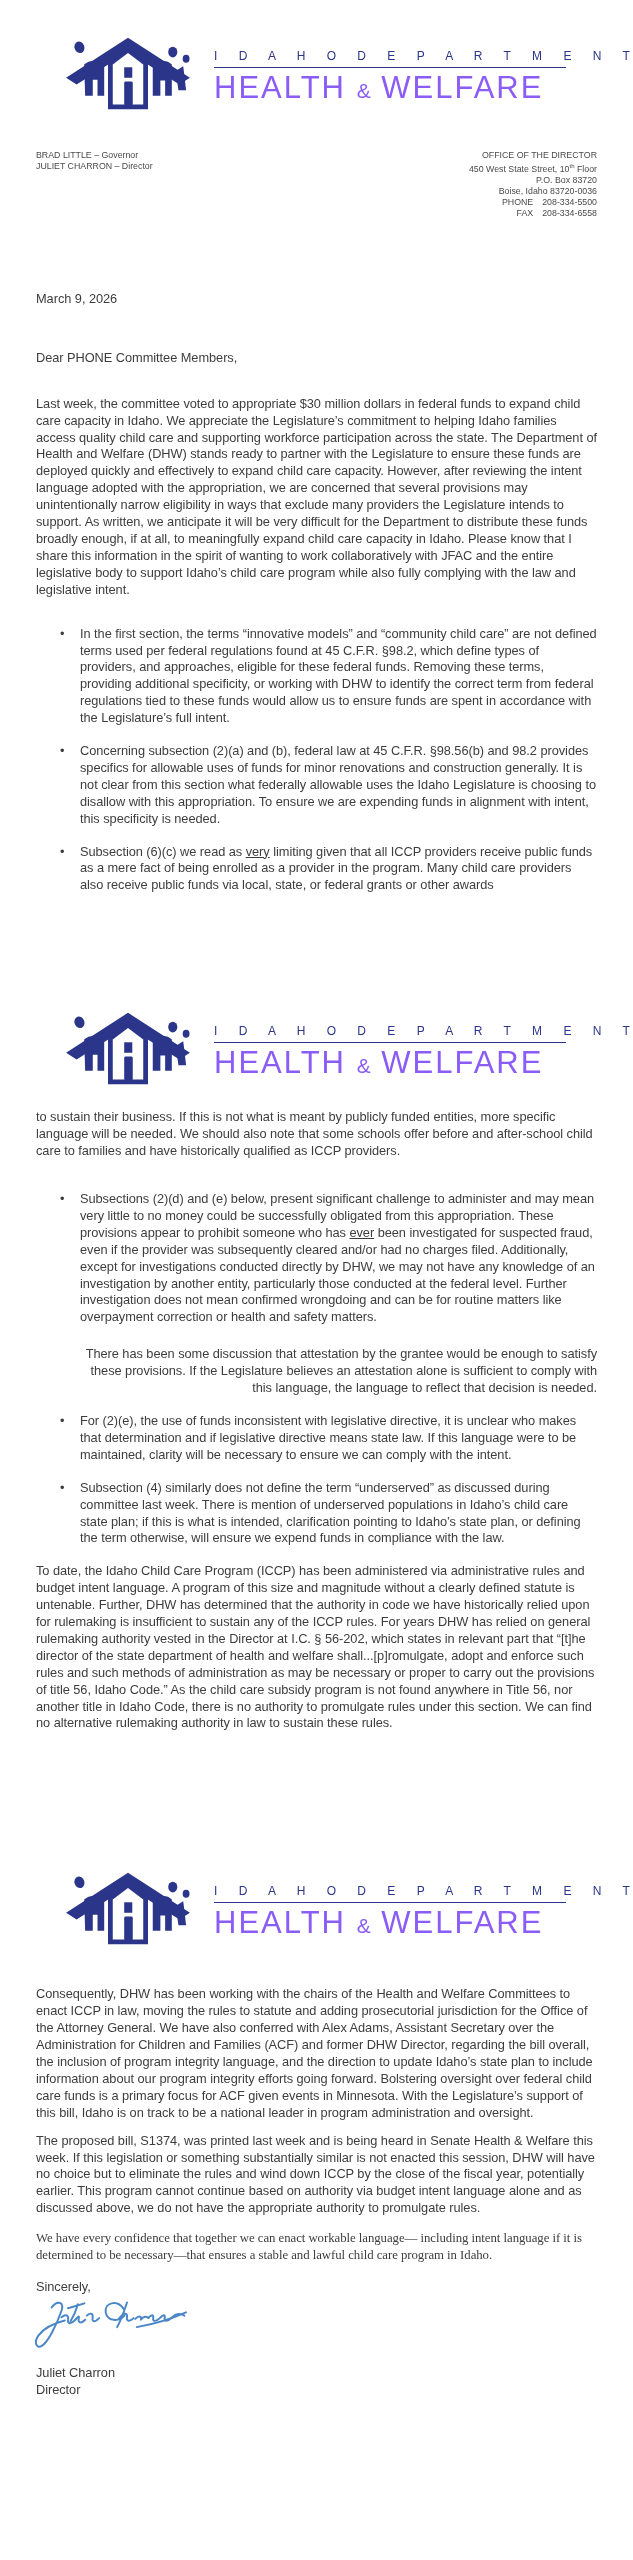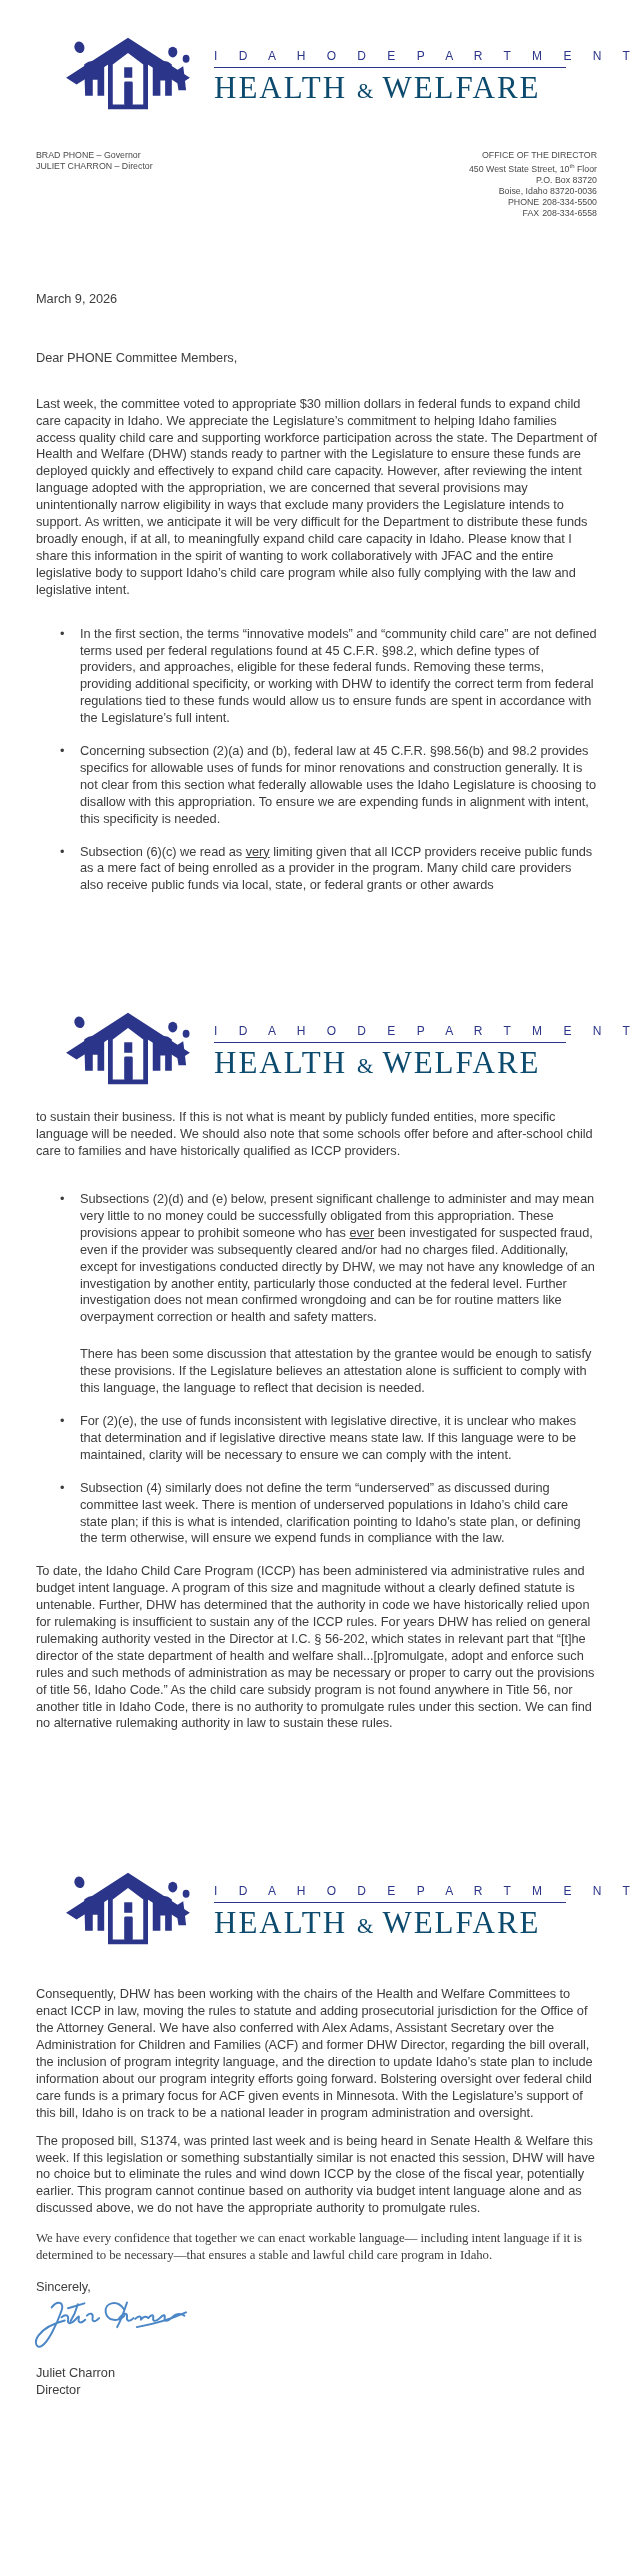--- a/index.html
+++ b/index.html
@@ -16,29 +16,29 @@
   .lh-row { display: flex; align-items: flex-start; margin-left: 28px; }
   .lh-row.first { padding-top: 33px; }
   .logo-house { width: 128px; height: 80px; flex: 0 0 auto; }
   .logo-text { margin-left: 22px; margin-top: 16px; width: 352px; }
   .logo-line1 {
     font-size: 12px; letter-spacing: 9px; color: #2b3589;
     font-weight: 500; white-space: nowrap;
   }
   .logo-rule { border: none; border-top: 1.6px solid #2b3589; margin: 4px 0 2px 0; }
   .logo-line2 {
-    font-family: Liberation Serif, serif;
-    font-size: 31px; letter-spacing: 2px; color: #0c4a6e; white-space: nowrap;
+    font-family: Liberation Sans, sans-serif;
+    font-size: 31px; letter-spacing: 2px; color: #8b5cf6; white-space: nowrap;
   }
   .logo-line2 .amp { font-size: 21px; letter-spacing: 0; }
 
   .lh-sub { display: flex; justify-content: space-between; margin-top: 37px; }
   .lh-sub-left { font-size: 8.8px; line-height: 11px; color: #4a4a4a; }
   .lh-sub-right { font-size: 8.8px; line-height: 11px; color: #4a4a4a; text-align: right; }
-  .contact-line { display: flex; justify-content: flex-end; gap: 3px; }
+  .contact-line { display: flex; justify-content: flex-end; gap: 9px; }
   sup { font-size: 6px; vertical-align: super; }
 
   
   p, .para {
     font-size: 12.8px; line-height: 16.9px; margin: 0;
     letter-spacing: -0.05px;
   }
   .date { margin-top: 72px; }
   .salutation { margin-top: 42px; }
   .p1 { margin-top: 29px; }
@@ -47,21 +47,21 @@
   .bullet { display: flex; margin-bottom: 16px; }
   .bullet:last-child { margin-bottom: 0; }
   .bullet .dot { width: 20px; flex: 0 0 auto; padding-left: 24px; font-size: 12.8px; line-height: 16.9px; }
   .bullet .btext { flex: 1 1 auto; }
   .u { text-decoration: underline; }
   .sub-indent { margin-left: 44px; }
 
   .hdr2 { margin-top: 114px; }
   .cont-para { margin-top: 21px; }
   .b4 { margin-top: 31px; }
-  .attest { margin-top: 20px; }
+  .attest { margin-top: 20px; text-align: right; }
   .b5 { margin-top: 16px; }
   .b6 { margin-top: 14px; }
   .todate { margin-top: 0; }
 
   .hdr3 { margin-top: 136px; }
   .consequently { margin-top: 38px; }
   .bill { margin-top: 11px; }
   .confidence { margin-top: 13px; font-family: Liberation Serif, serif; }
   .closing { margin-top: 15px; }
   .signature { margin-top: -2px; margin-left: -4px; display: block; }
@@ -90,21 +90,21 @@
     </svg>
     <div class="logo-text">
       <div class="logo-line1">I D A H O   D E P A R T M E N T   O F</div>
       <hr class="logo-rule">
       <div class="logo-line2"><span>HEALTH</span> <span class="amp">&amp;</span> <span>WELFARE</span></div>
     </div>
   </div>
 
   <div class="lh-sub">
     <div class="lh-sub-left">
-      <div>BRAD PHONE – Governor</div>
+      <div>BRAD LITTLE – Governor</div>
       <div>JULIET CHARRON – Director</div>
     </div>
     <div class="lh-sub-right">
       <div>OFFICE OF THE DIRECTOR</div>
       <div><span>450 West State Street, 10</span><sup>th</sup><span> Floor</span></div>
       <div>P.O. Box 83720</div>
       <div>Boise, Idaho 83720-0036</div>
       <div class="contact-line">
           <span>PHONE</span>
           <span>208-334-5500</span>

